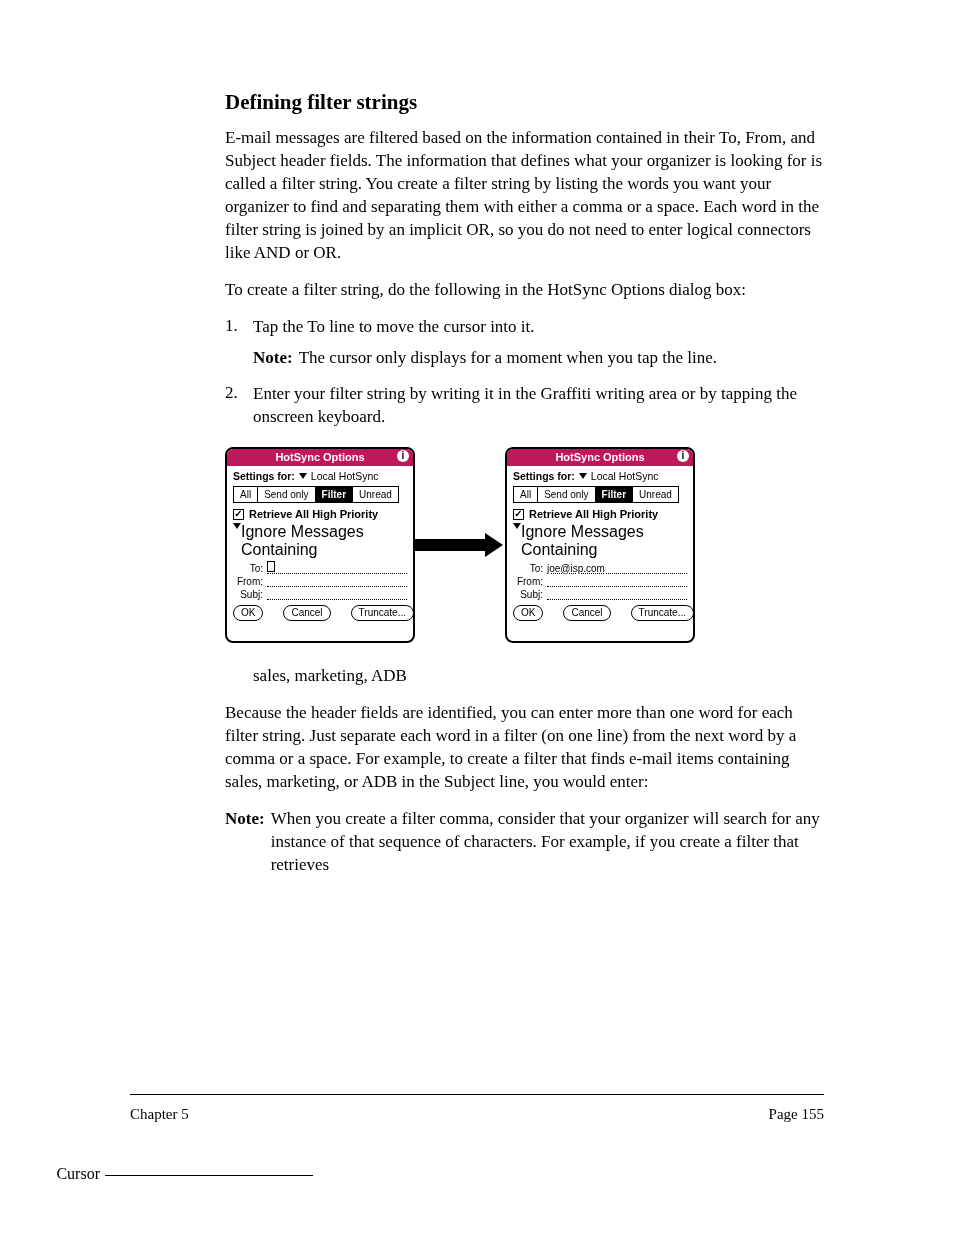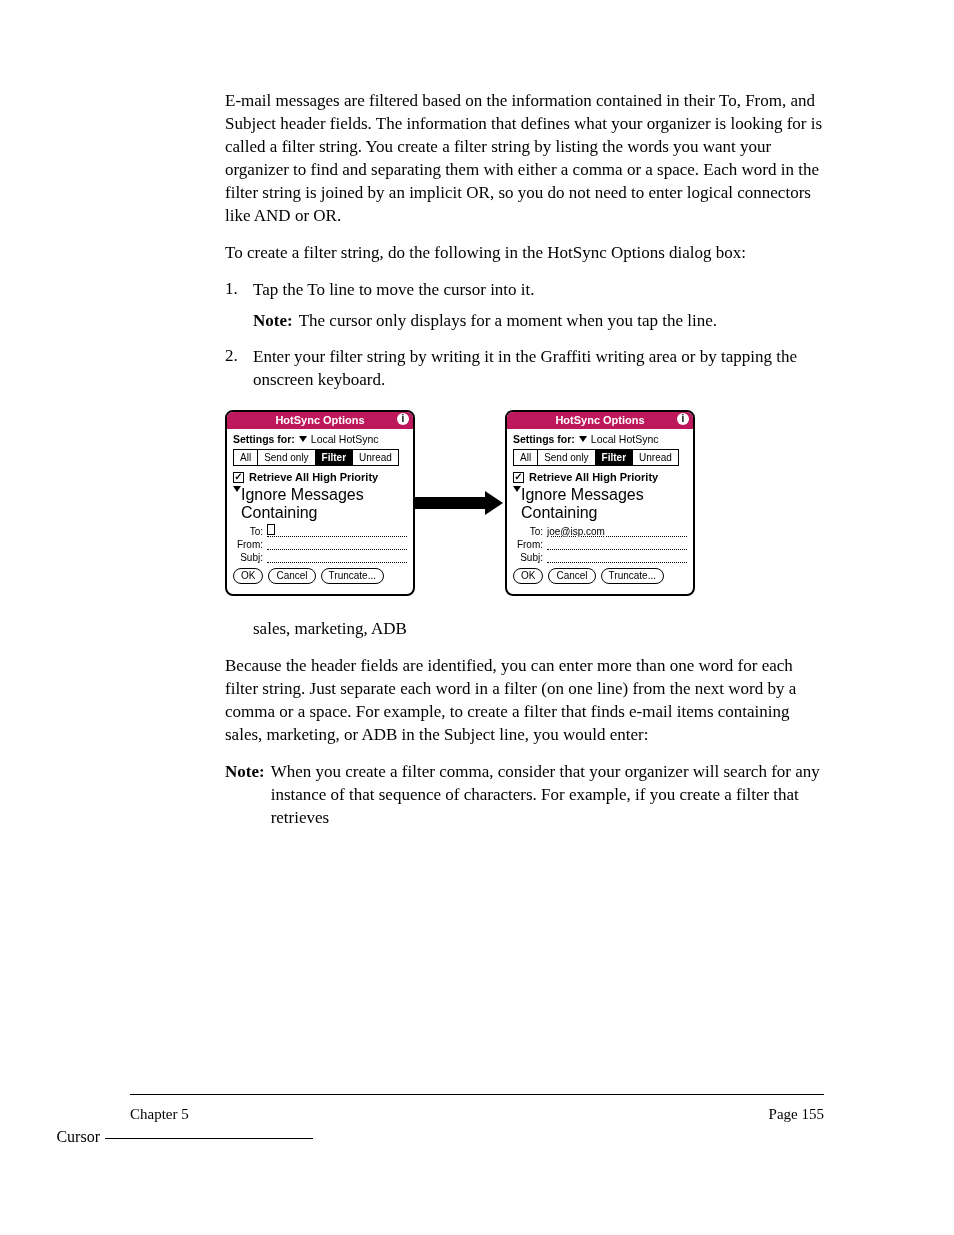--- a/index.html
+++ b/index.html
@@ -79,21 +79,21 @@
     height: 12px;
     border-radius: 50%;
     background: #fff;
     color: #000;
     font-weight: bold;
     font-size: 10px;
     line-height: 12px;
     text-align: center;
   }
   .palm-body {
-    padding: 4px 6px 10px 6px;
+    padding: 4px 6px 20px 6px;
   }
   .settings-for {
     font-weight: bold;
     font-size: 10.5px;
     display: flex;
     align-items: center;
     gap: 4px;
     margin-bottom: 4px;
   }
   .tri {
@@ -172,21 +172,21 @@
     position: absolute;
     left: 0;
     bottom: 1px;
     width: 8px;
     height: 11px;
     border: 1px solid #000;
     background: #fff;
   }
   .btnrow {
     display: flex;
-    gap: 5px;
+    gap: 20px;
     margin-top: 5px;
   }
   .pbtn {
     border: 1.5px solid #000;
     border-radius: 9px;
     padding: 0 7px;
     font-size: 10px;
     line-height: 14px;
     background: #fff;
   }
@@ -242,20 +242,21 @@
     display: flex;
     justify-content: space-between;
     font-size: 15px;
   }
 </style>
 </head>
 <body>
 
 <div class="page">
 
+  <div class="section-head">Defining filter strings</div>
 
   <div class="para">E-mail messages are filtered based on the information contained in their To, From, and Subject header fields. The information that defines what your organizer is looking for is called a filter string. You create a filter string by listing the words you want your organizer to find and separating them with either a comma or a space. Each word in the filter string is joined by an implicit OR, so you do not need to enter logical connectors like AND or OR.</div>
 
   <div class="para">To create a filter string, do the following in the HotSync Options dialog box:</div>
 
   <div class="step-row">
     <div class="step-num">1.</div>
     <div class="step-txt">Tap the To line to move the cursor into it.</div>
   </div>
 

